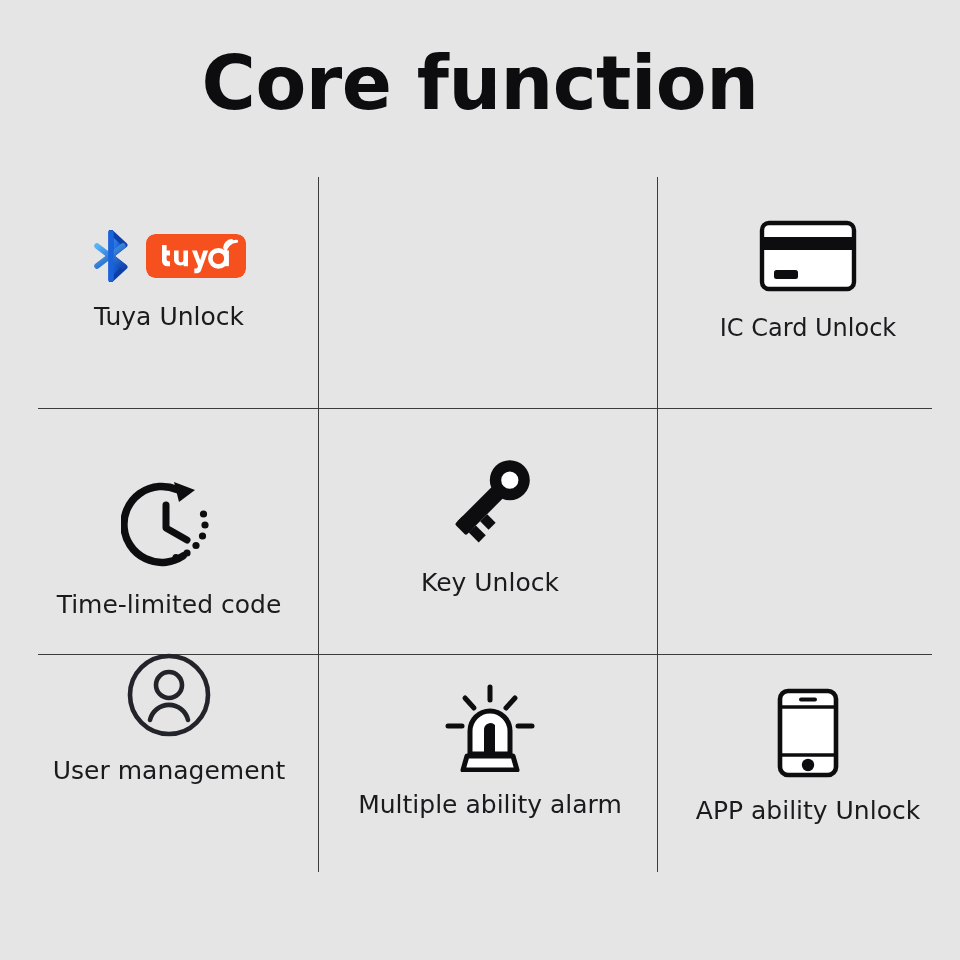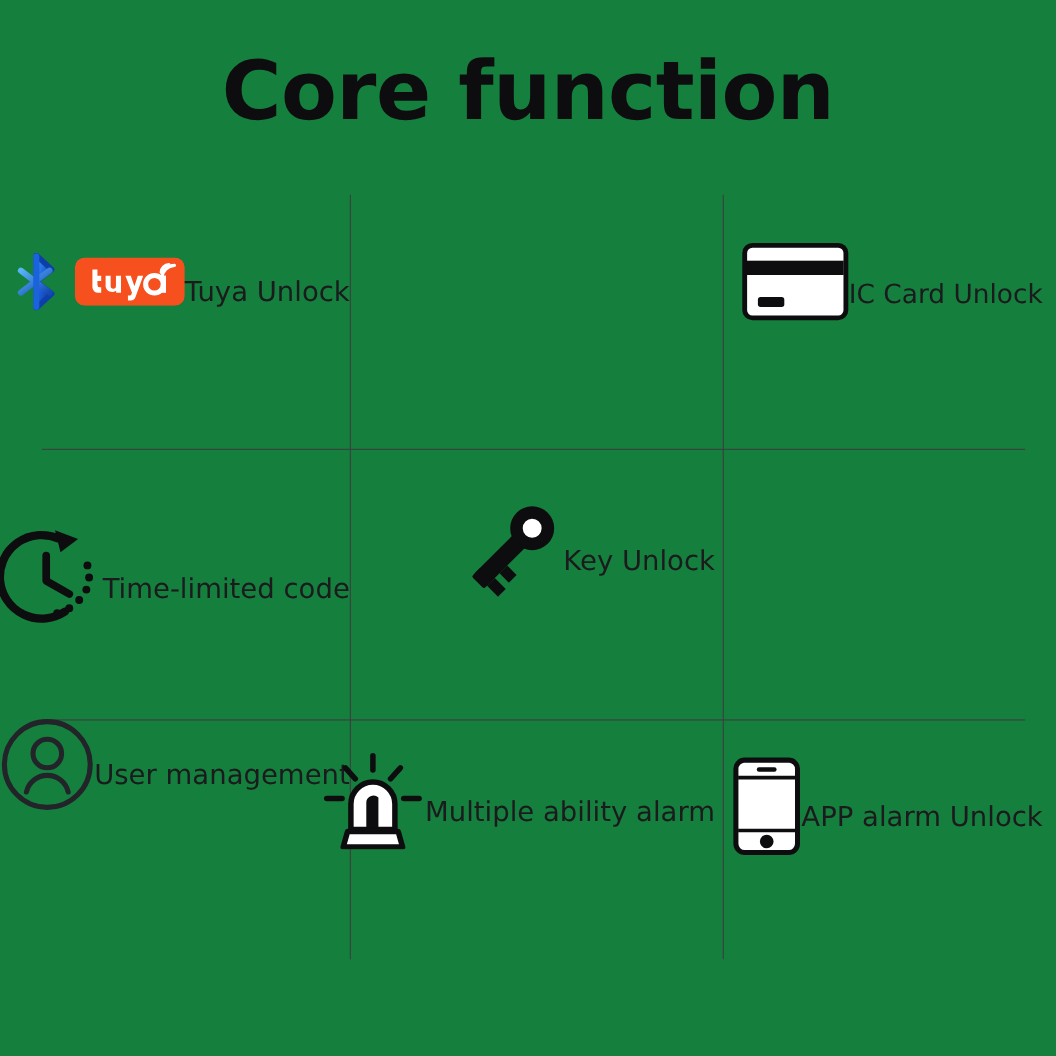--- a/index.html
+++ b/index.html
@@ -12,21 +12,21 @@
     height: 960px;
     font-family: "DejaVu Sans", "Liberation Sans", sans-serif;
     color: #17171a;
     overflow: hidden;
   }
 
   .page {
     position: relative;
     width: 960px;
     height: 960px;
-    background: #15803d;
+    background: #e5e5e5;
   }
 
   
   .title {
     position: absolute;
     top: 46px;
     left: 0;
     width: 960px;
     text-align: center;
     font-size: 74px;
@@ -55,23 +55,23 @@
     width: 1px;
     background: #3d3d3f;
   }
   .rule-v.v1 { left: 318px; }
   .rule-v.v2 { left: 657px; }
 
   
   .cell {
     position: absolute;
     display: flex;
-    flex-direction: row;
+    flex-direction: column;
     align-items: center;
-    justify-content: flex-end;
+    justify-content: space-between;
   }
   .cell .icon-wrap {
     display: flex;
     align-items: center;
     justify-content: center;
   }
   .cell .label {
     text-align: center;
     color: #1b1b1e;
     white-space: nowrap;
@@ -263,16 +263,16 @@
   <div class="cell c8">
     <div class="icon-wrap">
       <svg width="62" height="90" viewBox="0 0 62 90">
         <rect x="3" y="3" width="56" height="84" rx="8" ry="8" fill="#ffffff" stroke="#0d0d0f" stroke-width="4.6"></rect>
         <line x1="5" y1="19" x2="57" y2="19" stroke="#0d0d0f" stroke-width="3.4"></line>
         <line x1="5" y1="67" x2="57" y2="67" stroke="#0d0d0f" stroke-width="3.4"></line>
         <rect x="22" y="9.5" width="18" height="4" rx="2" fill="#0d0d0f"></rect>
         <circle cx="31" cy="77" r="6.2" fill="#0d0d0f"></circle>
       </svg>
     </div>
-    <div class="label lbl-26">APP alarm Unlock</div>
+    <div class="label lbl-26">APP ability Unlock</div>
   </div>
 
 </div>
 
 </body></html>

